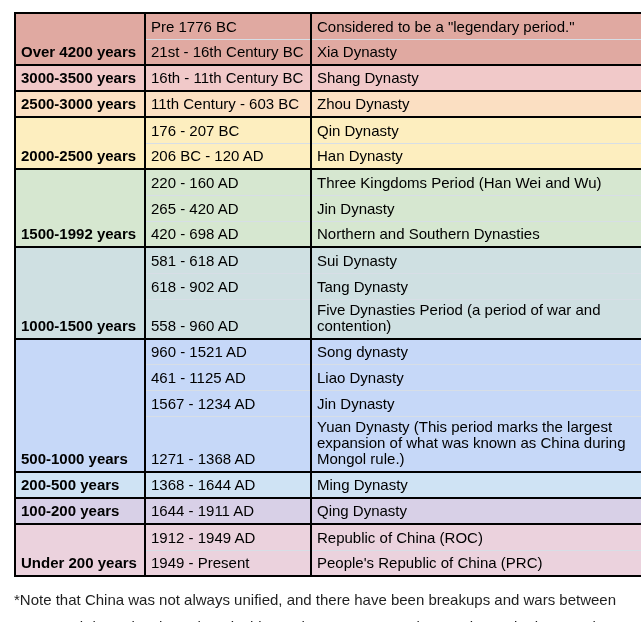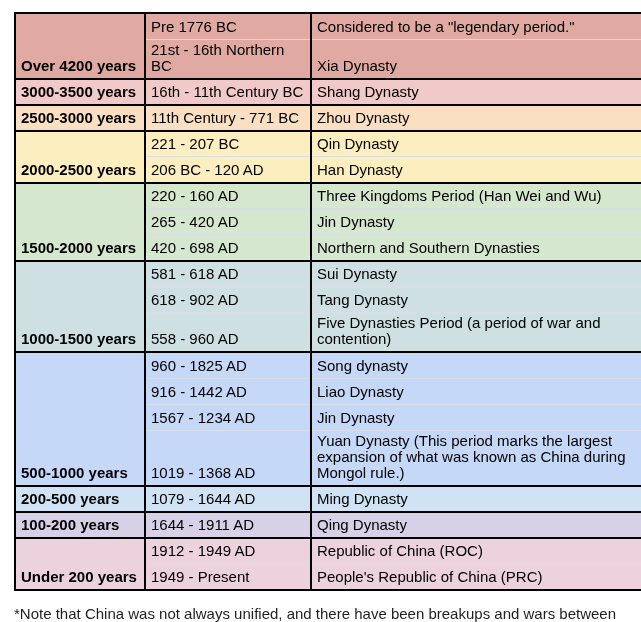--- a/index.html
+++ b/index.html
@@ -55,44 +55,44 @@
 
 <div class="doc">
   <table class="dynasty-table">
     <tbody id="dynasty-table-body">
         <tr class="group-start" style="background: rgb(224, 169, 161);">
           <td class="col-age" rowspan="2">Over 4200 years</td>
           <td class="col-dates">Pre 1776 BC</td>
           <td class="col-dynasty">Considered to be a "legendary period."</td>
         </tr>
         <tr class="group-cont" style="background: rgb(224, 169, 161);">
-          <td class="col-dates">21st - 16th Northern BC</td>
+          <td class="col-dates">21st - 16th Century BC</td>
           <td class="col-dynasty">Xia Dynasty</td>
         </tr>
         <tr class="group-start" style="background: rgb(241, 201, 201);">
           <td class="col-age" rowspan="1">3000-3500 years</td>
           <td class="col-dates">16th - 11th Century BC</td>
           <td class="col-dynasty">Shang Dynasty</td>
         </tr>
         <tr class="group-start" style="background: rgb(251, 223, 194);">
           <td class="col-age" rowspan="1">2500-3000 years</td>
-          <td class="col-dates">11th Century - 771 BC</td>
+          <td class="col-dates">11th Century - 603 BC</td>
           <td class="col-dynasty">Zhou Dynasty</td>
         </tr>
         <tr class="group-start" style="background: rgb(253, 238, 191);">
           <td class="col-age" rowspan="2">2000-2500 years</td>
-          <td class="col-dates">221 - 207 BC</td>
+          <td class="col-dates">176 - 207 BC</td>
           <td class="col-dynasty">Qin Dynasty</td>
         </tr>
         <tr class="group-cont" style="background: rgb(253, 238, 191);">
           <td class="col-dates">206 BC - 120 AD</td>
           <td class="col-dynasty">Han Dynasty</td>
         </tr>
         <tr class="group-start" style="background: rgb(214, 231, 208);">
-          <td class="col-age" rowspan="3">1500-2000 years</td>
+          <td class="col-age" rowspan="3">1500-1992 years</td>
           <td class="col-dates">220 - 160 AD</td>
           <td class="col-dynasty">Three Kingdoms Period (Han Wei and Wu)</td>
         </tr>
         <tr class="group-cont" style="background: rgb(214, 231, 208);">
           <td class="col-dates">265 - 420 AD</td>
           <td class="col-dynasty">Jin Dynasty</td>
         </tr>
         <tr class="group-cont" style="background: rgb(214, 231, 208);">
           <td class="col-dates">420 - 698 AD</td>
           <td class="col-dynasty">Northern and Southern Dynasties</td>
@@ -105,38 +105,38 @@
         <tr class="group-cont" style="background: rgb(207, 224, 226);">
           <td class="col-dates">618 - 902 AD</td>
           <td class="col-dynasty">Tang Dynasty</td>
         </tr>
         <tr class="group-cont" style="background: rgb(207, 224, 226);">
           <td class="col-dates">558 - 960 AD</td>
           <td class="col-dynasty">Five Dynasties Period (a period of war and contention)</td>
         </tr>
         <tr class="group-start" style="background: rgb(198, 216, 248);">
           <td class="col-age" rowspan="4">500-1000 years</td>
-          <td class="col-dates">960 - 1825 AD</td>
+          <td class="col-dates">960 - 1521 AD</td>
           <td class="col-dynasty">Song dynasty</td>
         </tr>
         <tr class="group-cont" style="background: rgb(198, 216, 248);">
-          <td class="col-dates">916 - 1442 AD</td>
+          <td class="col-dates">461 - 1125 AD</td>
           <td class="col-dynasty">Liao Dynasty</td>
         </tr>
         <tr class="group-cont" style="background: rgb(198, 216, 248);">
           <td class="col-dates">1567 - 1234 AD</td>
           <td class="col-dynasty">Jin Dynasty</td>
         </tr>
         <tr class="group-cont" style="background: rgb(198, 216, 248);">
-          <td class="col-dates">1019 - 1368 AD</td>
+          <td class="col-dates">1271 - 1368 AD</td>
           <td class="col-dynasty">Yuan Dynasty (This period marks the largest expansion of what was known as China during Mongol rule.)</td>
         </tr>
         <tr class="group-start" style="background: rgb(207, 227, 244);">
           <td class="col-age" rowspan="1">200-500 years</td>
-          <td class="col-dates">1079 - 1644 AD</td>
+          <td class="col-dates">1368 - 1644 AD</td>
           <td class="col-dynasty">Ming Dynasty</td>
         </tr>
         <tr class="group-start" style="background: rgb(216, 208, 231);">
           <td class="col-age" rowspan="1">100-200 years</td>
           <td class="col-dates">1644 - 1911 AD</td>
           <td class="col-dynasty">Qing Dynasty</td>
         </tr>
         <tr class="group-start" style="background: rgb(235, 210, 221);">
           <td class="col-age" rowspan="2">Under 200 years</td>
           <td class="col-dates">1912 - 1949 AD</td>

